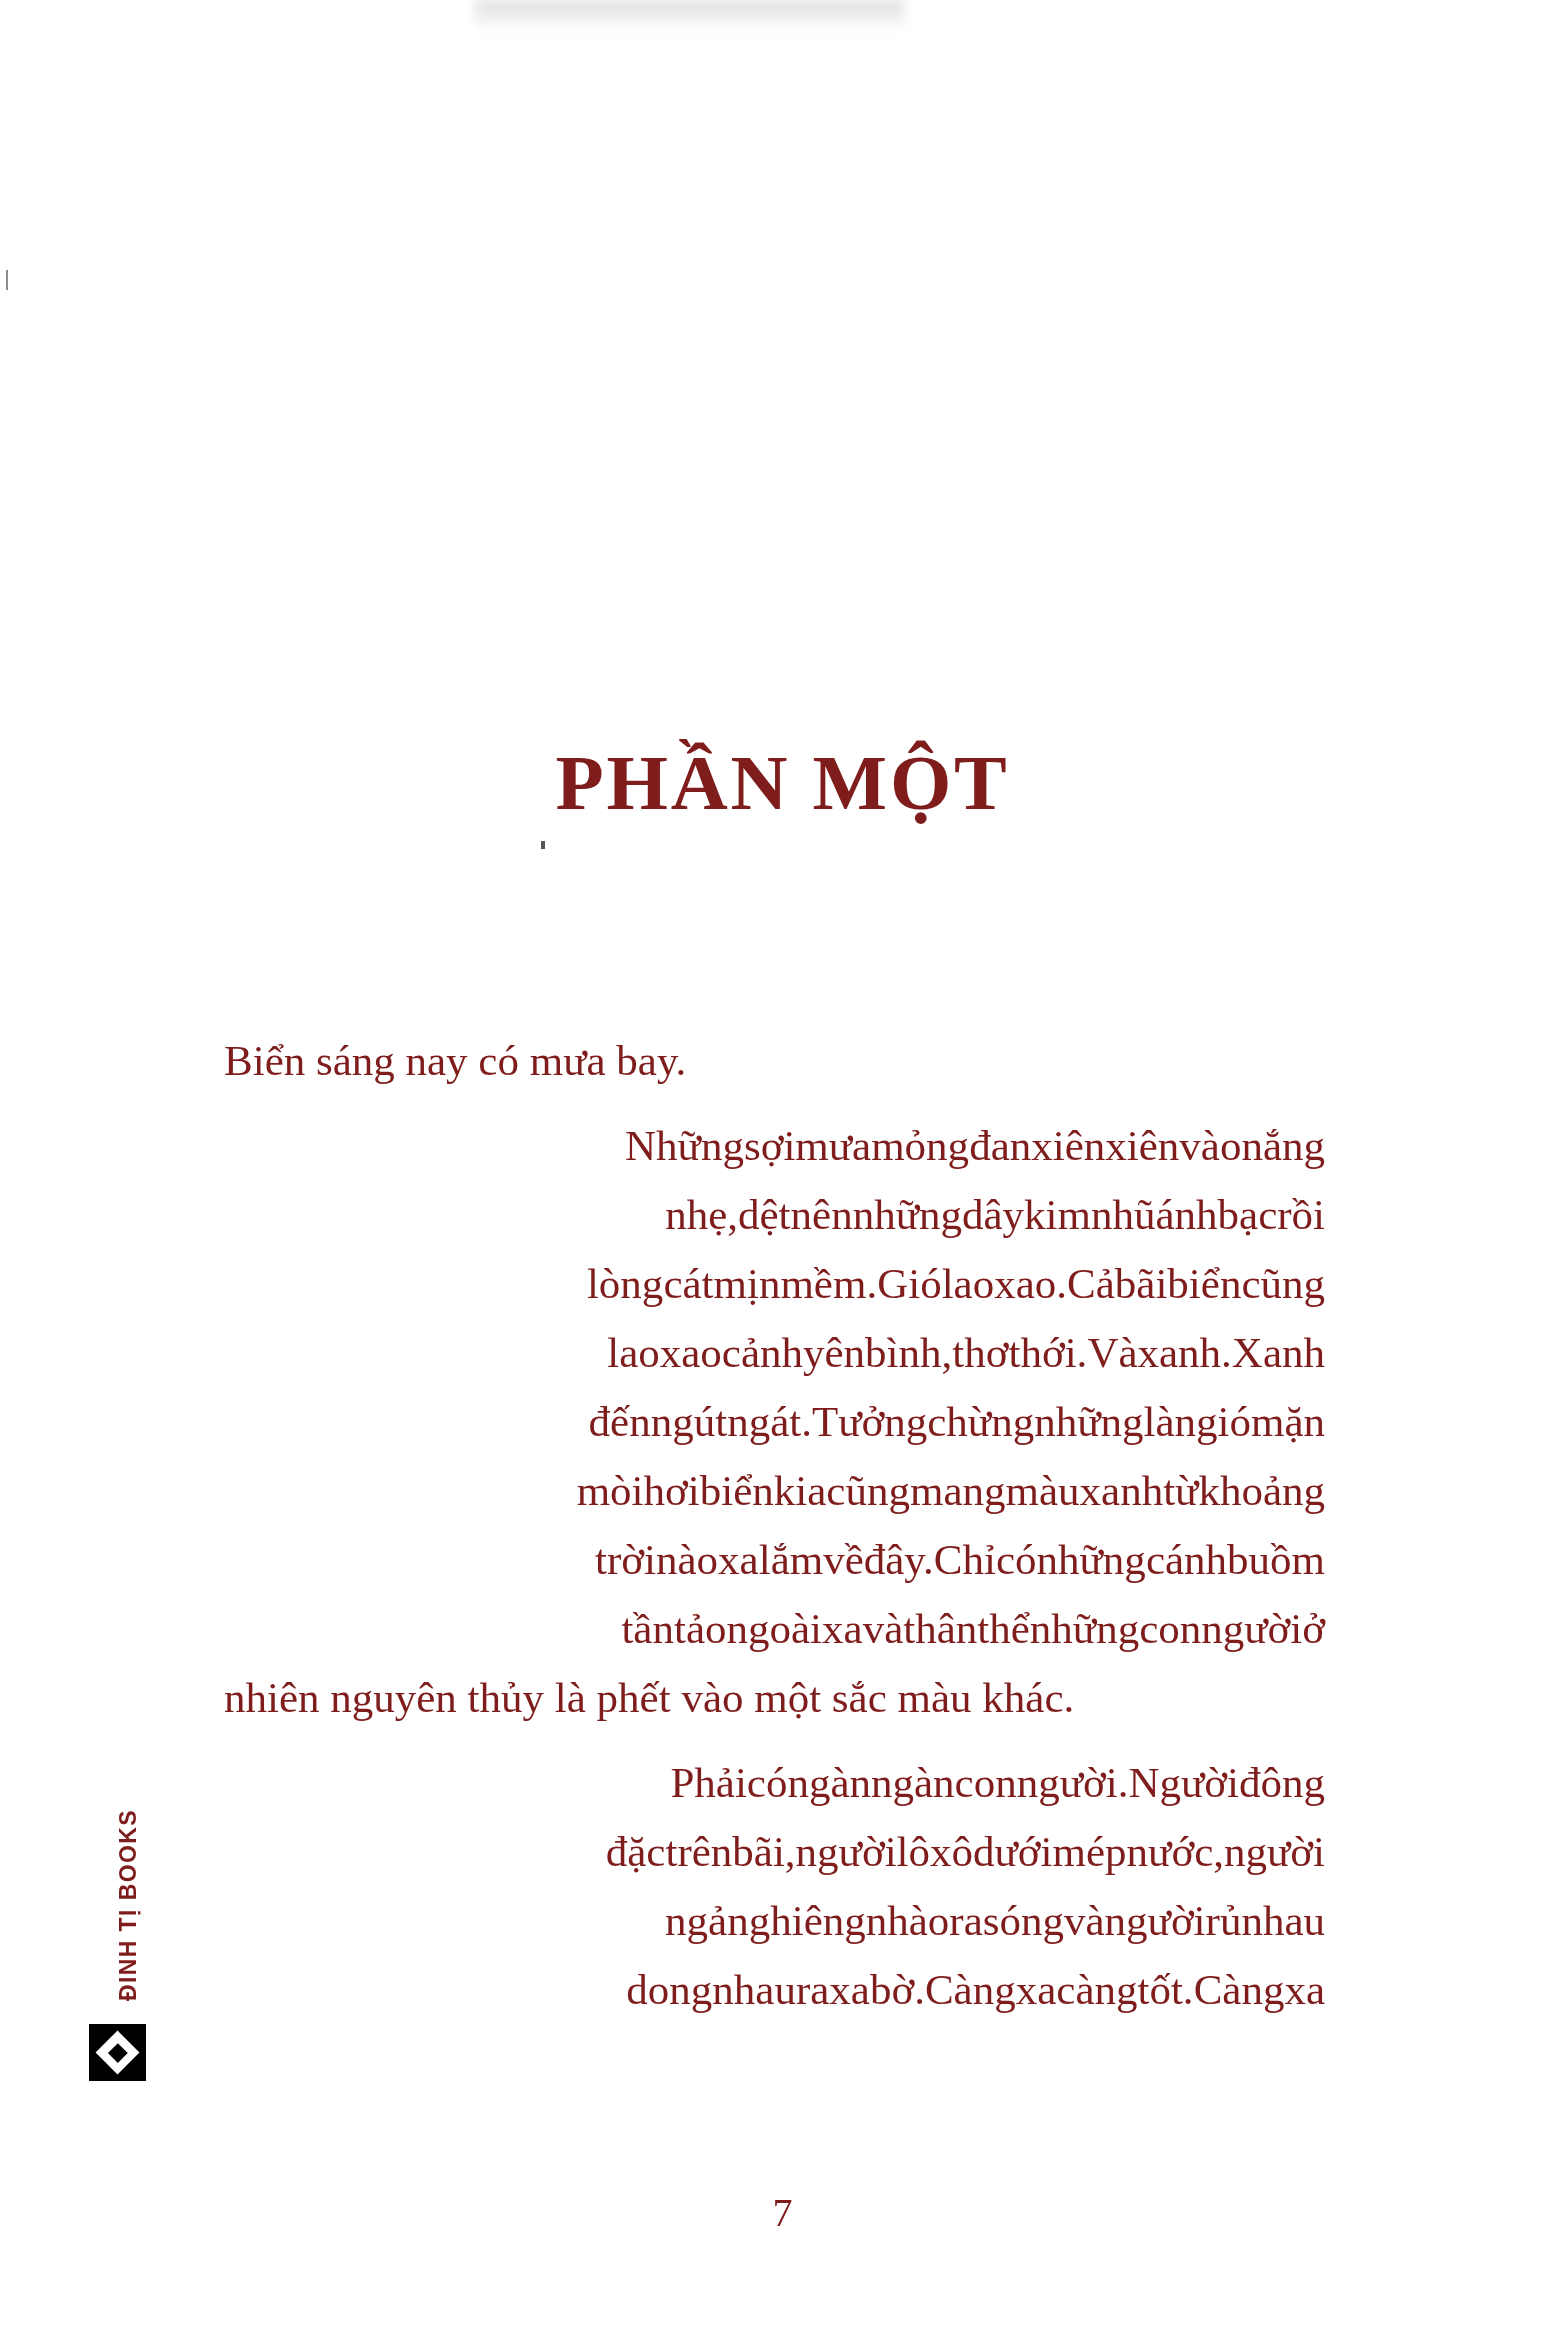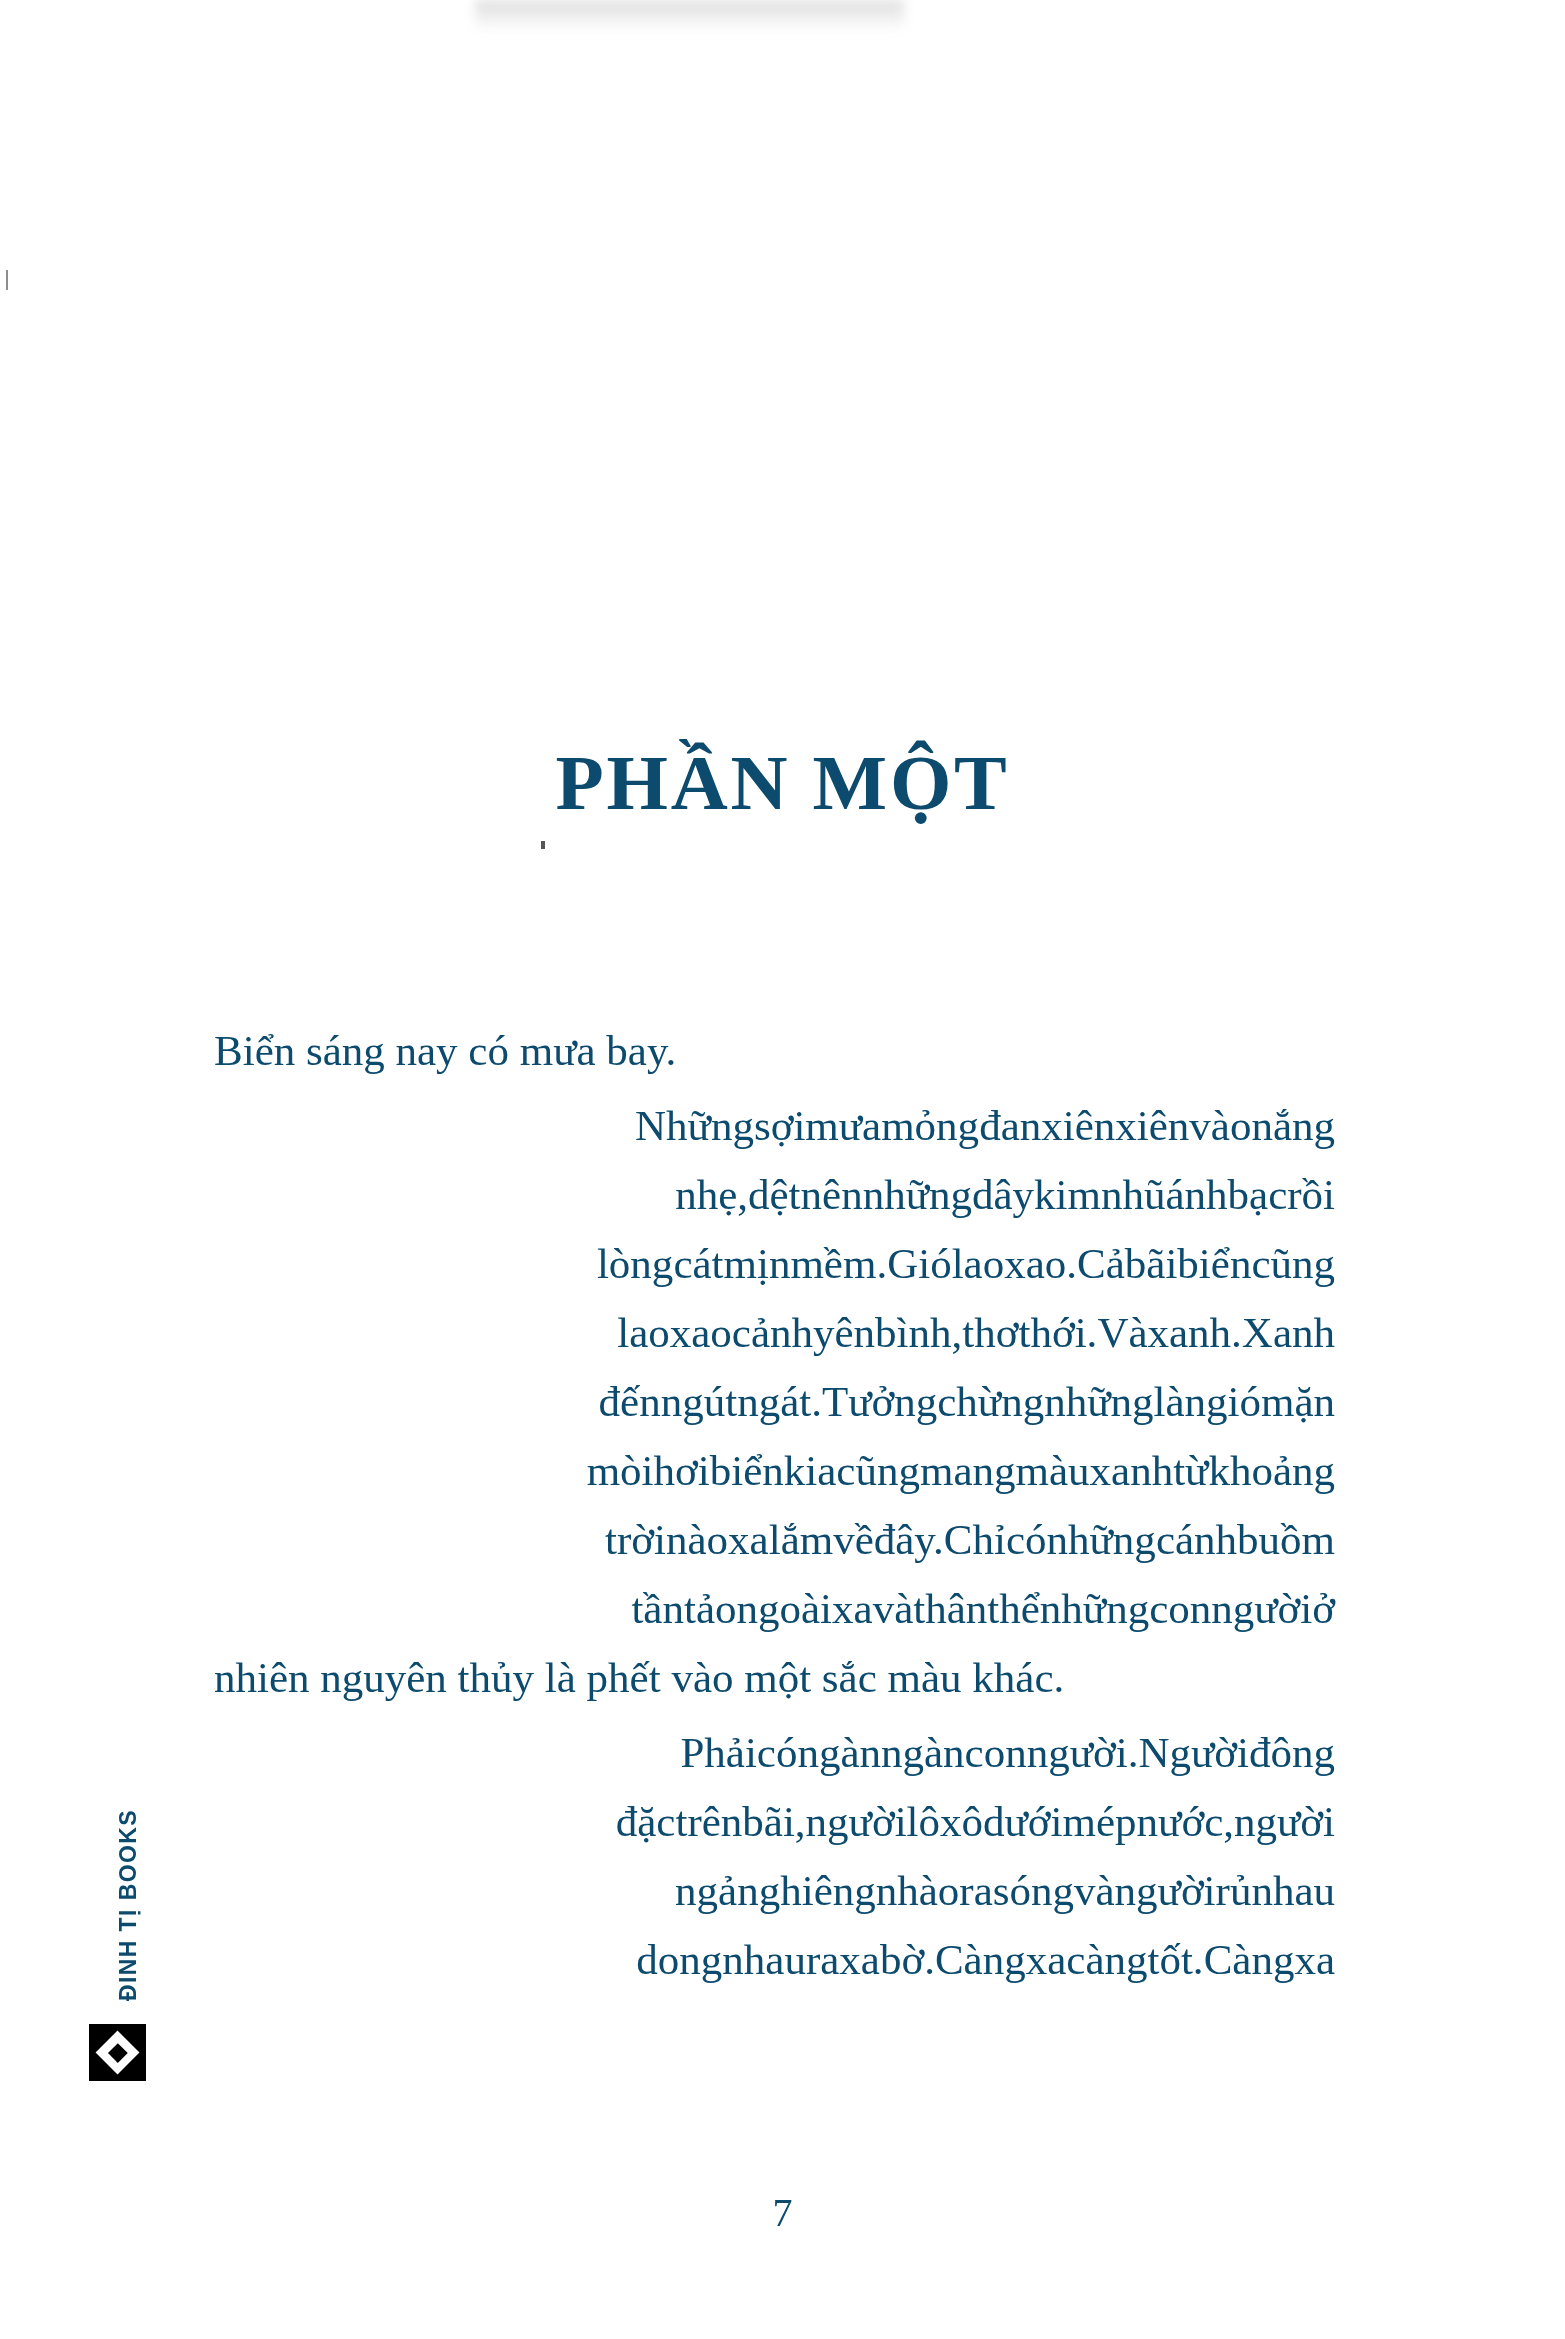--- a/index.html
+++ b/index.html
@@ -8,21 +8,21 @@
     background: #ffffff;
   }
 
   .page {
     position: relative;
     width: 1565px;
     height: 2339px;
     background: #ffffff;
     overflow: hidden;
     font-family: "Liberation Serif", "DejaVu Serif", serif;
-    color: #0c4a6e;
+    color: #7f1d1d;
   }
 
   
   .scan-smudge-top {
     position: absolute;
     left: 475px;
     top: 0px;
     width: 429px;
     height: 31px;
     background: linear-gradient(180deg, rgba(140,140,140,0.30), rgba(255,255,255,0));
@@ -69,21 +69,21 @@
   .body-col {
     position: absolute;
     left: 208px;
     top: 1010px;
     width: 1133px;
     font-size: 43px;
     line-height: 69px;
   }
 
   .para {
-    margin: 6px;
+    margin: 16px;
     text-align: justify;
     text-justify: inter-word;
     text-indent: 0;
   }
   .para + .para {
     margin-top: 0px;
   }
 
   
   .line {

